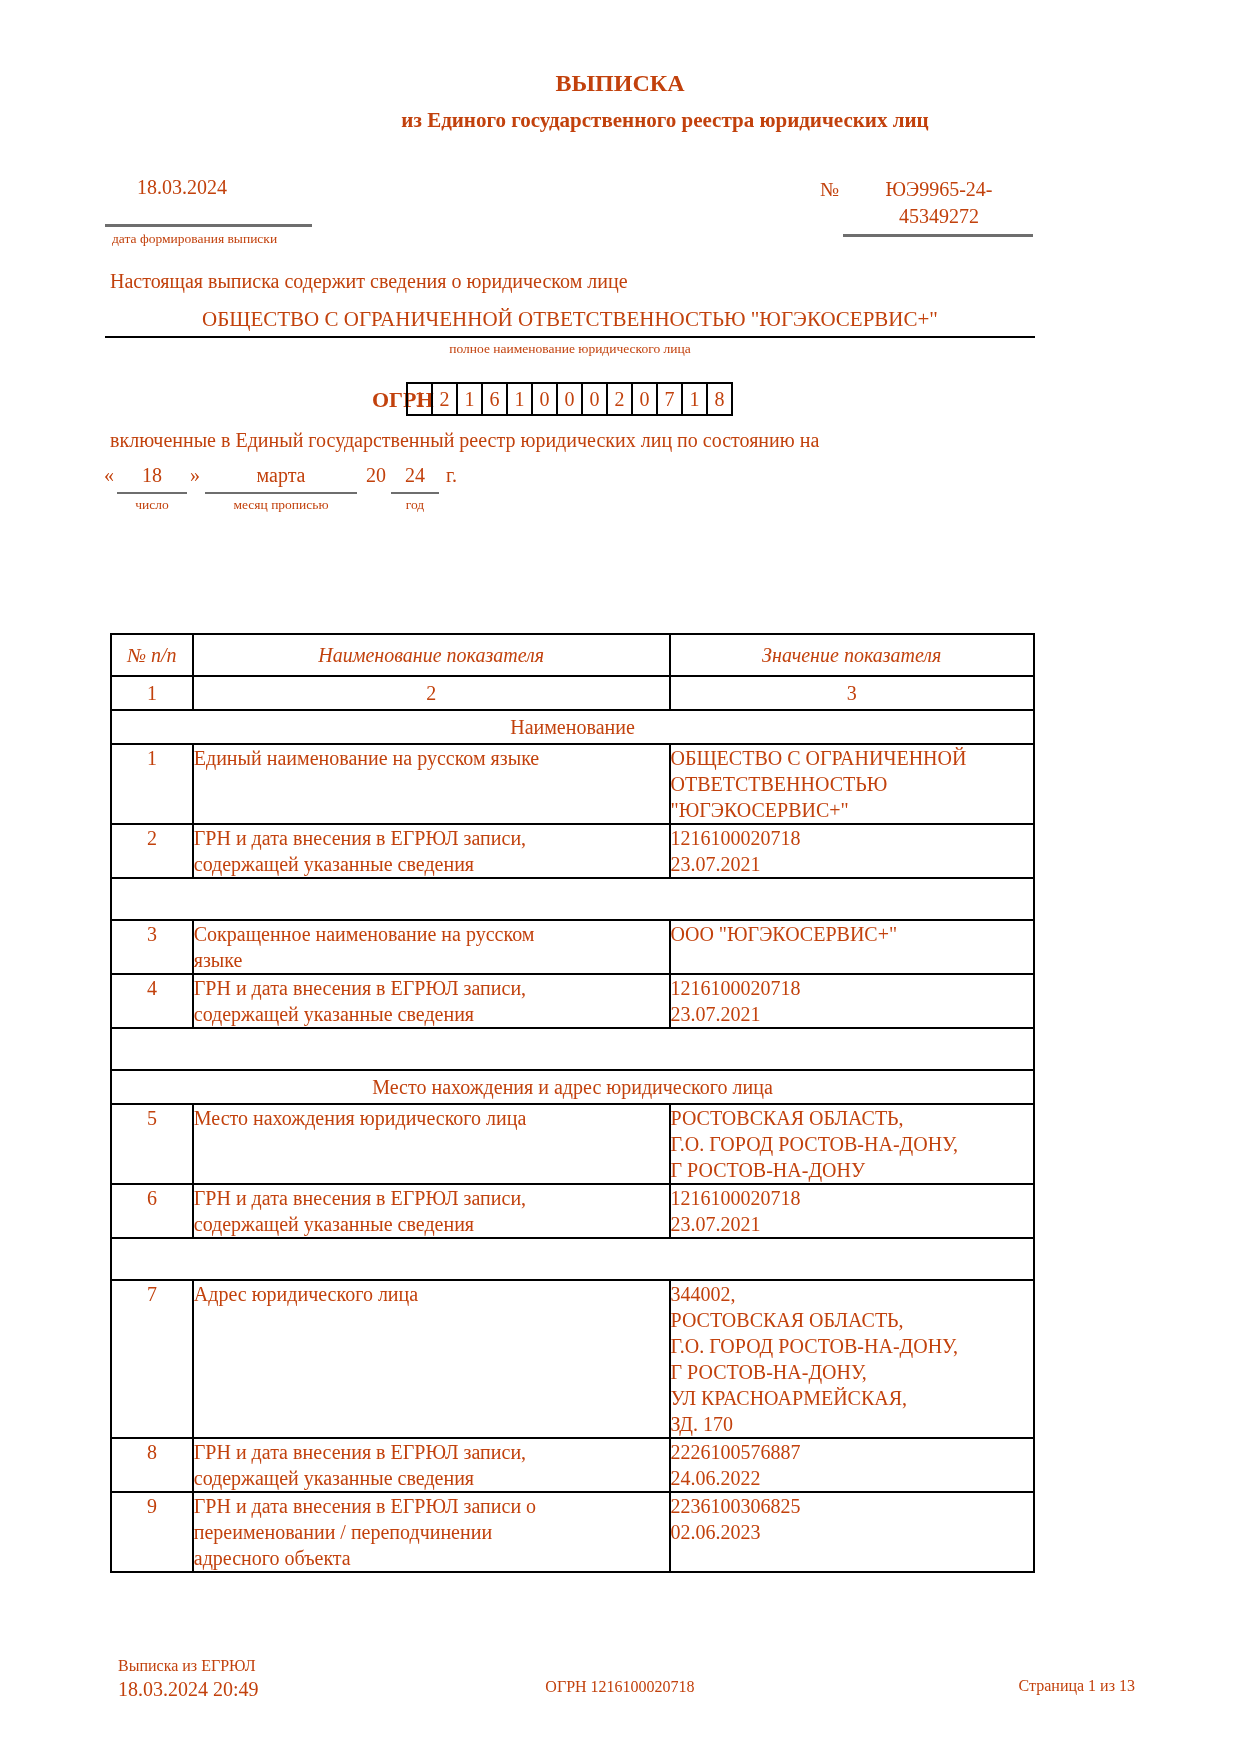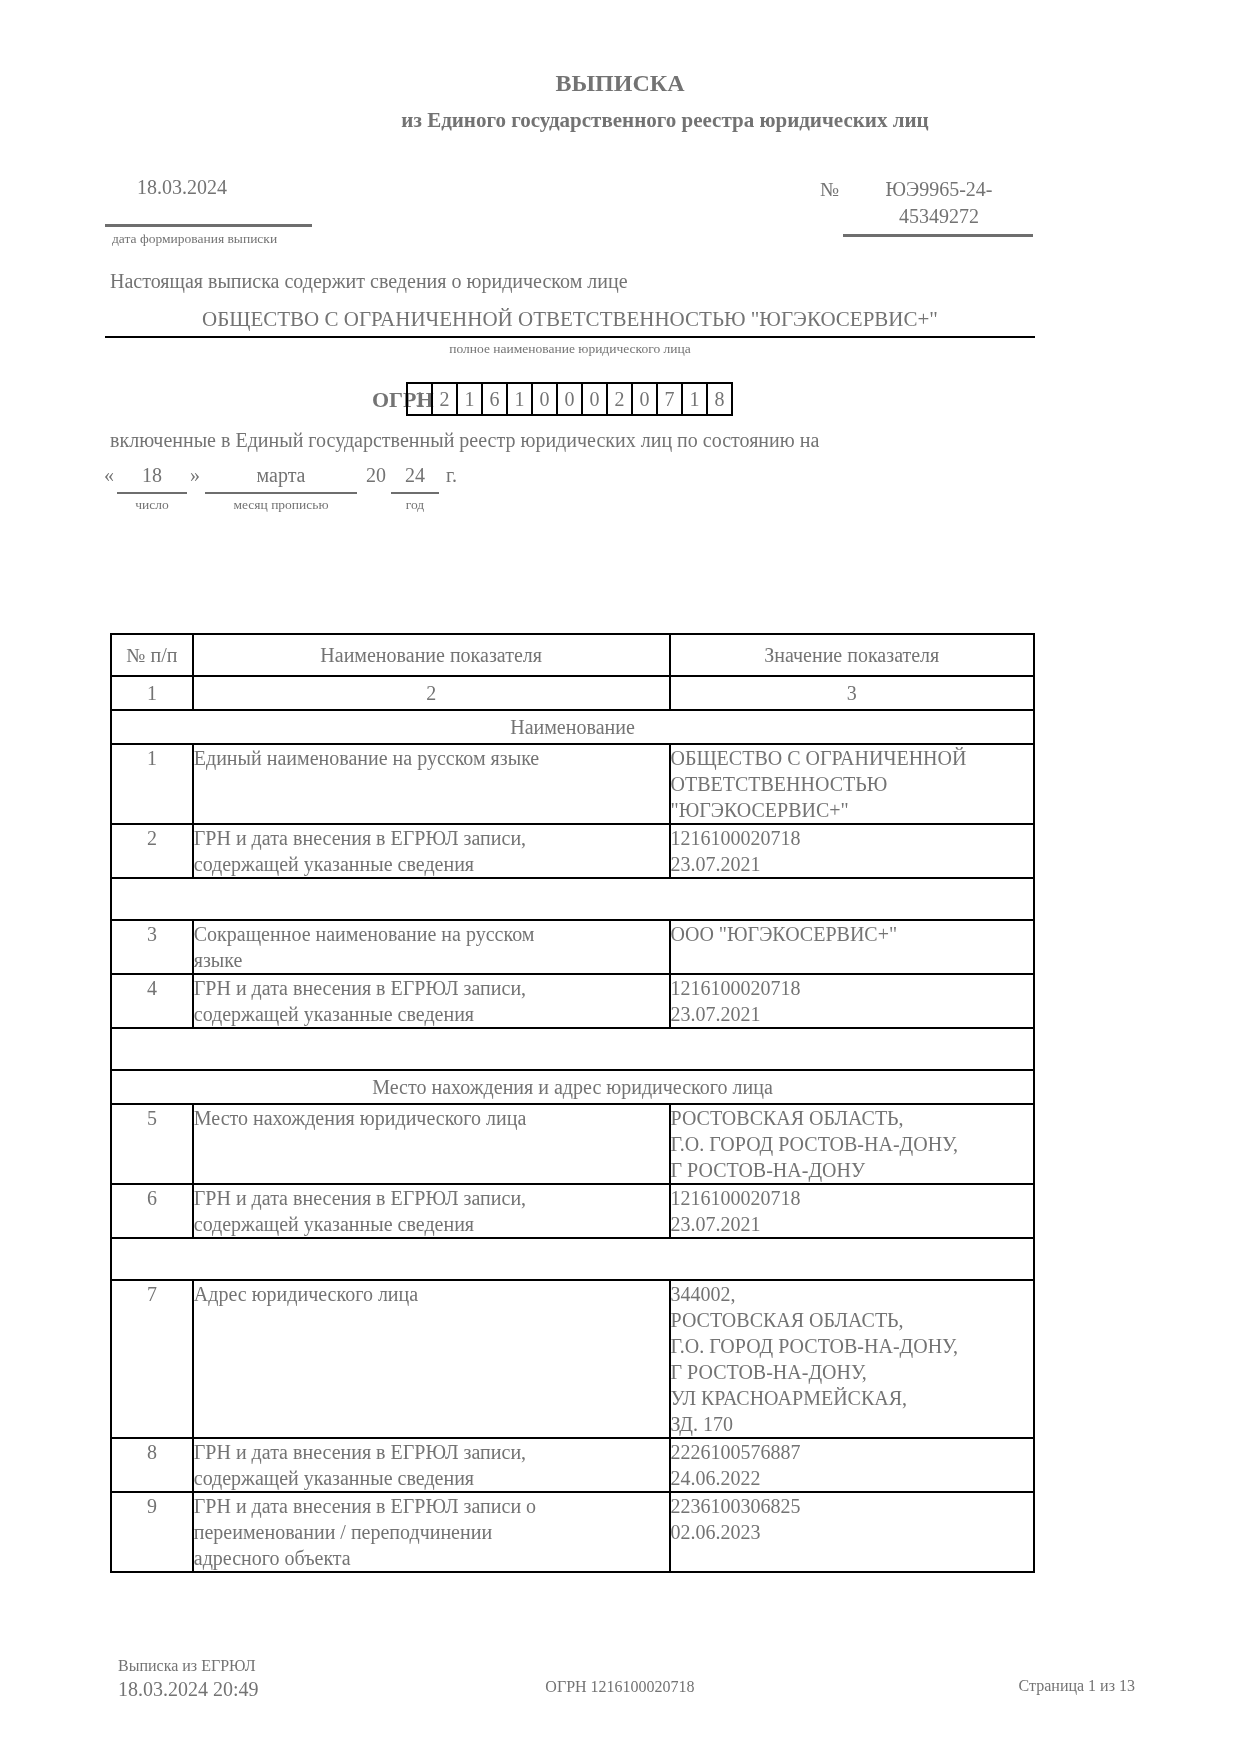--- a/index.html
+++ b/index.html
@@ -1,18 +1,18 @@
 <!DOCTYPE html>
 <html><head>
 <meta charset="utf-8">
 <style>
   html,body{margin:0;padding:0;background:#fff;}
   .page{
     position:relative;width:1240px;height:1755px;background:#fff;
-    font-family:"Liberation Serif","DejaVu Serif",serif;color:#737373;overflow:hidden;
+    font-family:"Liberation Serif","DejaVu Serif",serif;color:#c2410c;overflow:hidden;
   }
   .abs{position:absolute;}
   .center{text-align:center;}
   .doc-title{top:70px;left:0;width:100%;font-size:24px;font-weight:bold;}
   .doc-subtitle{top:108px;left:0;width:100%;font-size:21px;font-weight:bold;padding-left:45px;}
   .formation-date{top:176px;left:137px;font-size:20px;}
   .line{background:#6e6e6e;height:3px;}
   .blackline{background:#000;height:2px;}
   .u-date{top:224px;left:105px;width:207px;}
   .lbl{font-size:13.5px;}
@@ -46,21 +46,21 @@
   .year-suffix{top:464px;left:446px;}
 
   table.registry{
     position:absolute;top:633px;left:110px;width:925px;
     border-collapse:collapse;font-size:20px;line-height:26px;
   }
   table.registry td,table.registry th{
     border:2px solid #000;font-weight:normal;padding:0;
   }
   col.c1{width:82px;} col.c2{width:478px;} col.c3{width:365px;}
-  .hdr-cell{text-align:center;height:40px;vertical-align:middle;}
+  .hdr-cell{text-align:center;height:40px;vertical-align:middle;font-style:italic;}
   .colnum-cell{text-align:center;height:32px;vertical-align:middle;}
   .section-cell{text-align:center;font-weight:bold;height:32px;vertical-align:middle;}
   .spacer-cell{height:40px;}
   .num-cell{text-align:center;vertical-align:top;padding-top:1px;}
   .name-cell{vertical-align:top;padding:1px 7px 4px 7px;}
   .value-cell{vertical-align:top;padding:1px 7px 4px 7px;}
 
   .footer-left1{top:1657px;left:118px;font-size:16px;}
   .footer-left2{top:1678px;left:118px;font-size:20px;}
   .footer-center{top:1678px;left:0;width:100%;text-align:center;font-size:16px;}

